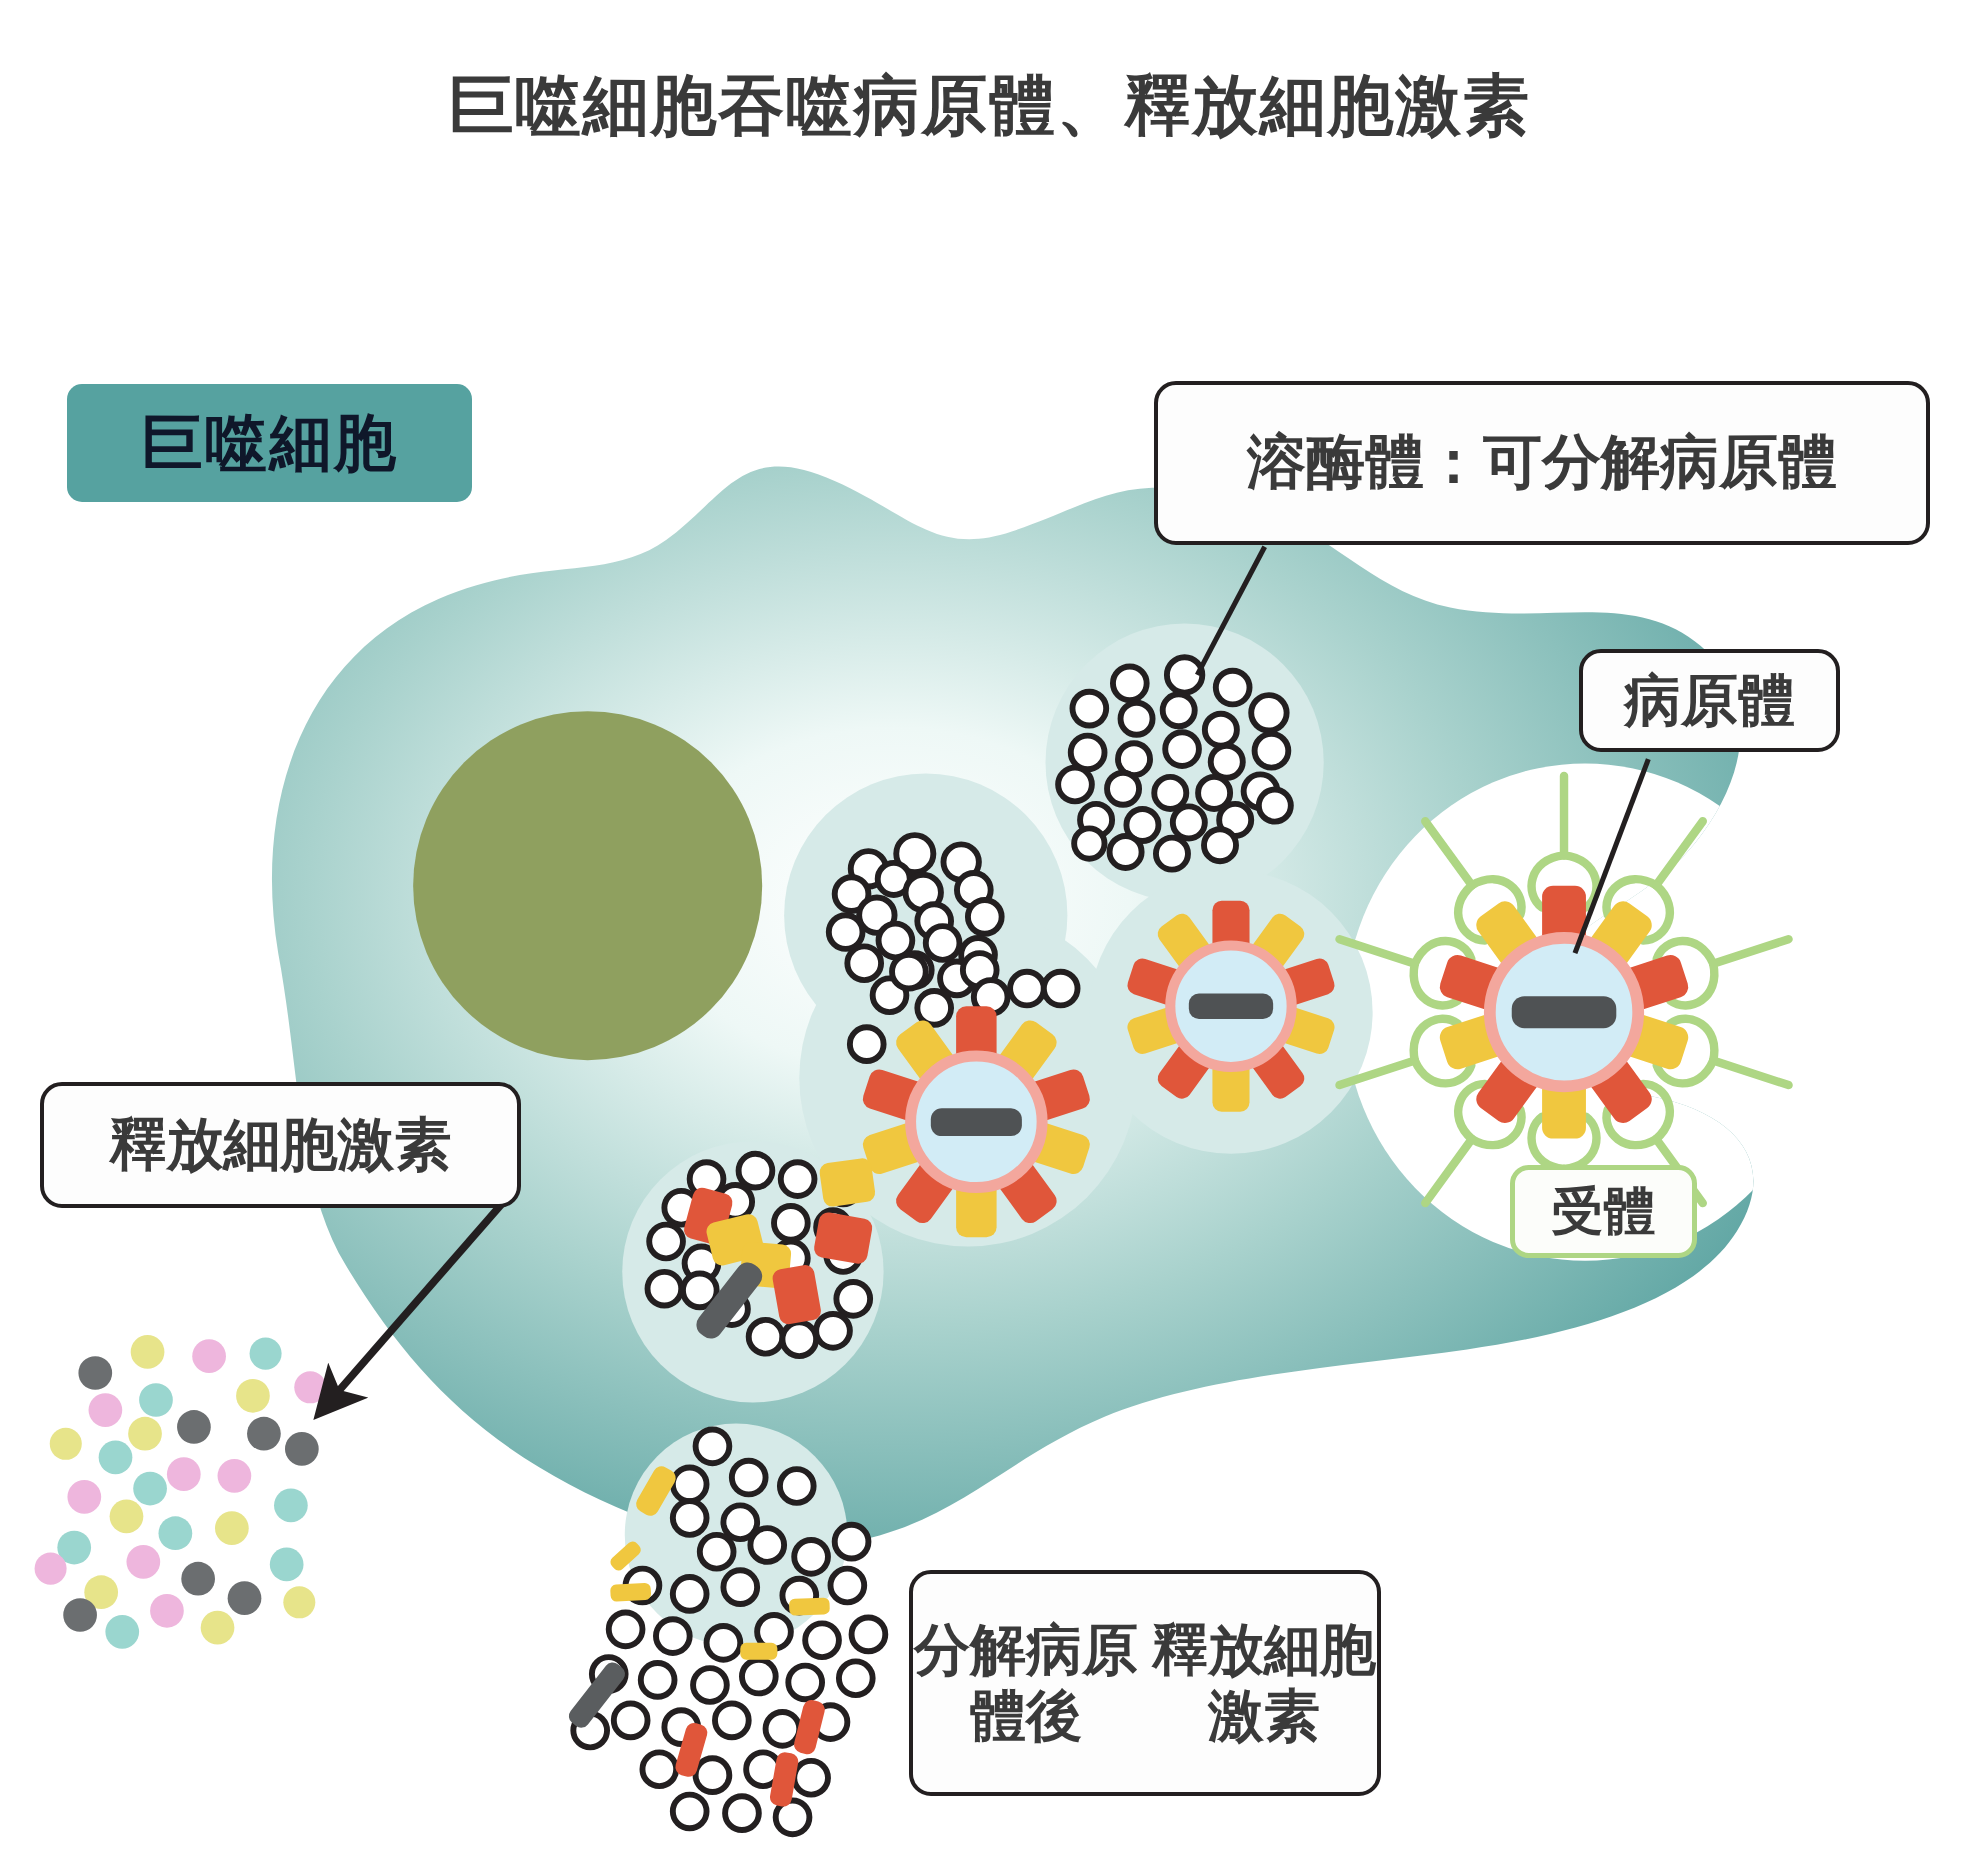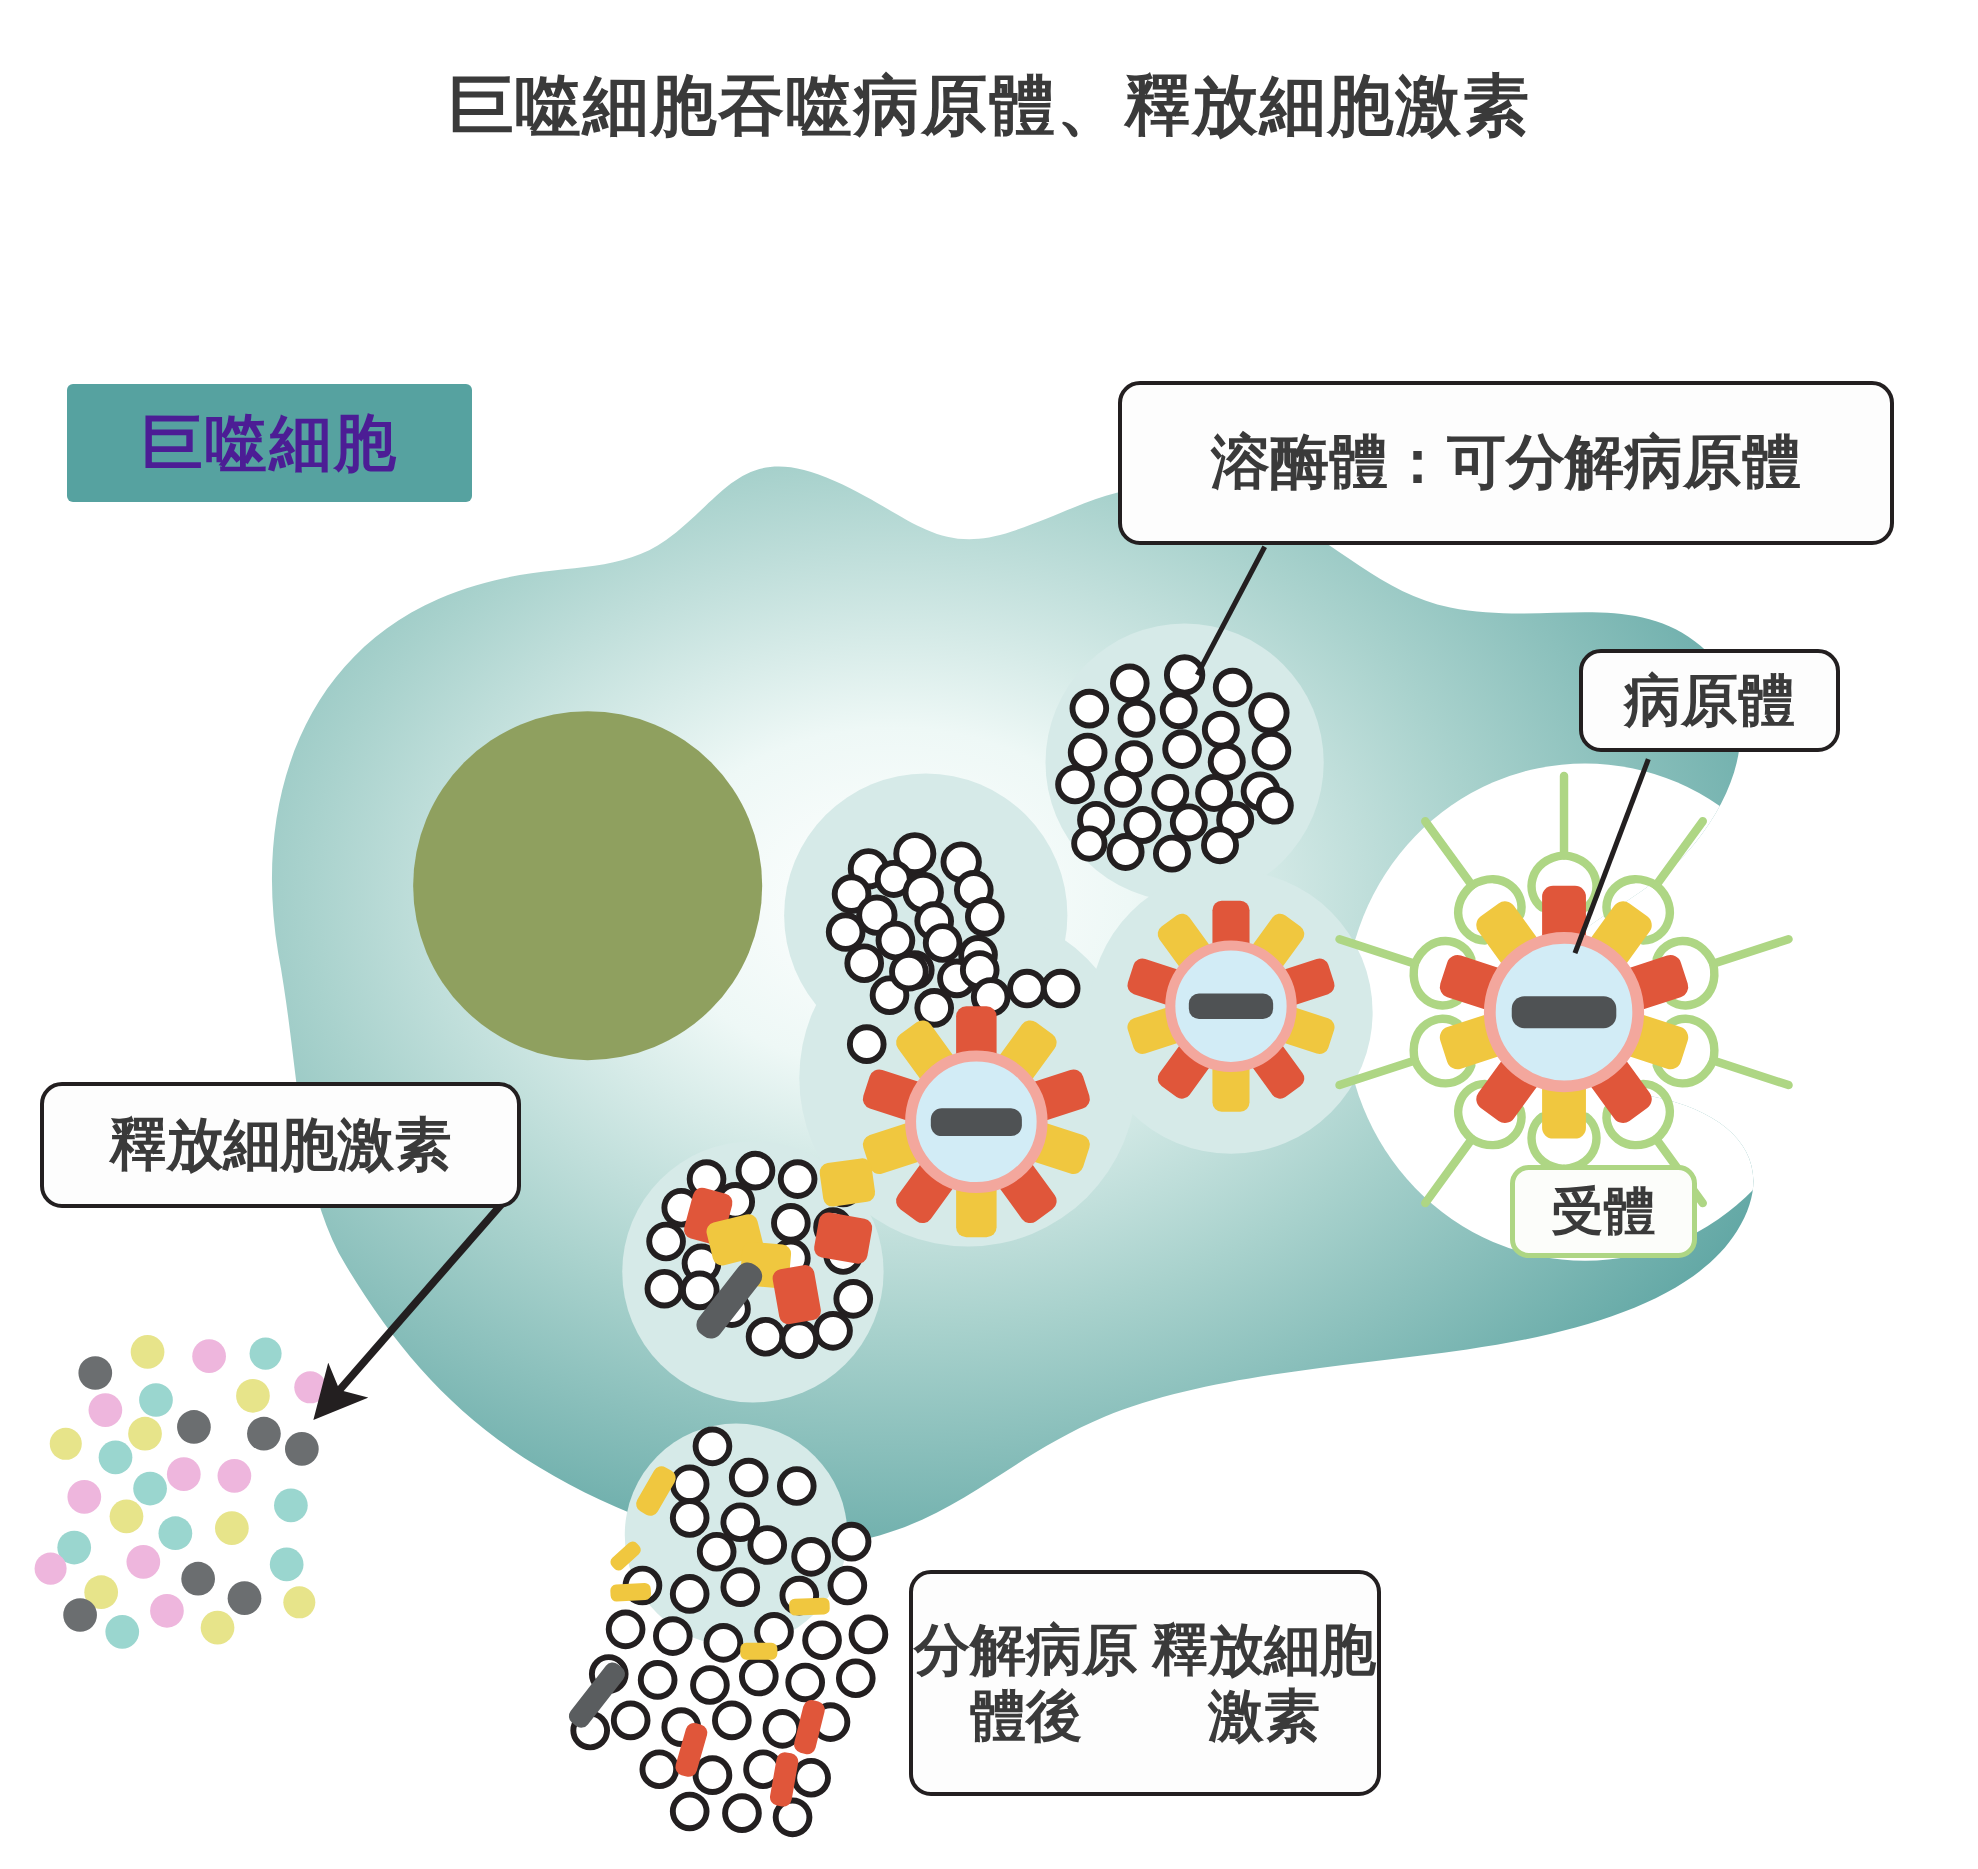--- a/index.html
+++ b/index.html
@@ -17,26 +17,26 @@
   .callout{
     position:absolute;box-sizing:border-box;background:#fdfdfd;
     border:4.2px solid #231f20;border-radius:22px;
     display:flex;align-items:center;justify-content:center;
     color:#3a3a3a;font-weight:bold;line-height:1.18;text-align:center;
   }
   .callout.green{border-color:#aed684;border-width:5px;border-radius:18.6px;background:#fcfdfa;}
 
   .badge{
     position:absolute;box-sizing:border-box;background:#56a2a0;
-    border-radius:6px;display:flex;align-items:center;justify-content:center;
-    color:#4c1d95;font-weight:bold;letter-spacing:2.5px;
+    border-radius:15px;display:flex;align-items:center;justify-content:center;
+    color:#0f172a;font-weight:bold;letter-spacing:2.5px;
   }
 
   #lbl-macrophage{left:67px;top:384px;width:405px;height:118px;font-size:62px;}
-  #lbl-lysosome{left:1118px;top:381px;width:776px;height:164px;font-size:59px;}
+  #lbl-lysosome{left:1154px;top:381px;width:776px;height:164px;font-size:59px;}
   #lbl-pathogen{left:1579px;top:649px;width:261px;height:103px;font-size:57px;}
   #lbl-receptor{left:1510px;top:1165px;width:187px;height:93px;font-size:52px;}
   #lbl-cytokine{left:40px;top:1061px;width:481px;height:126px;font-size:57px;margin-top:21px;}
   #lbl-waste{left:909px;top:1570px;width:472px;height:226px;font-size:56px;
              flex-direction:row;gap:11.8px;}
 </style>
 </head>
 <body>
 
 <div id="stage">

